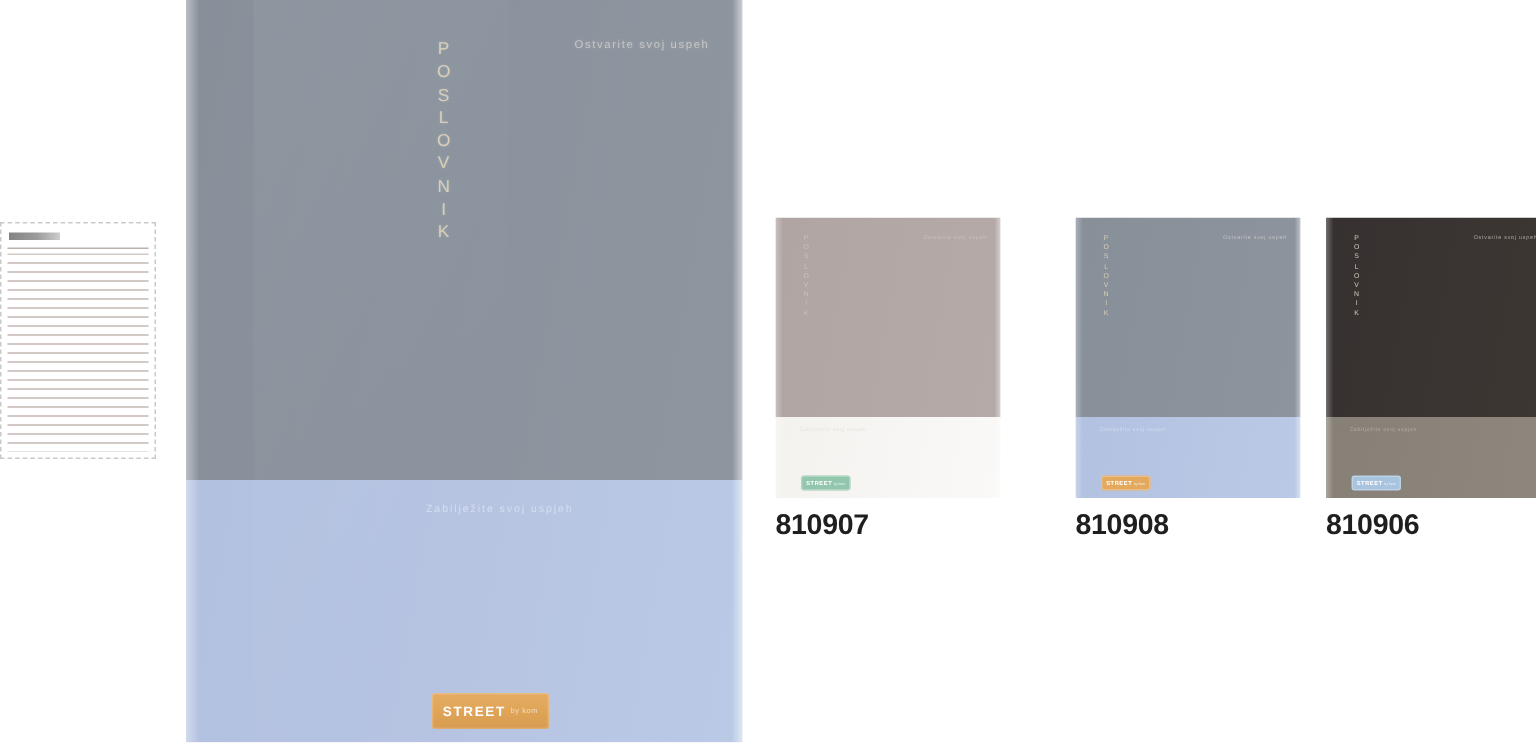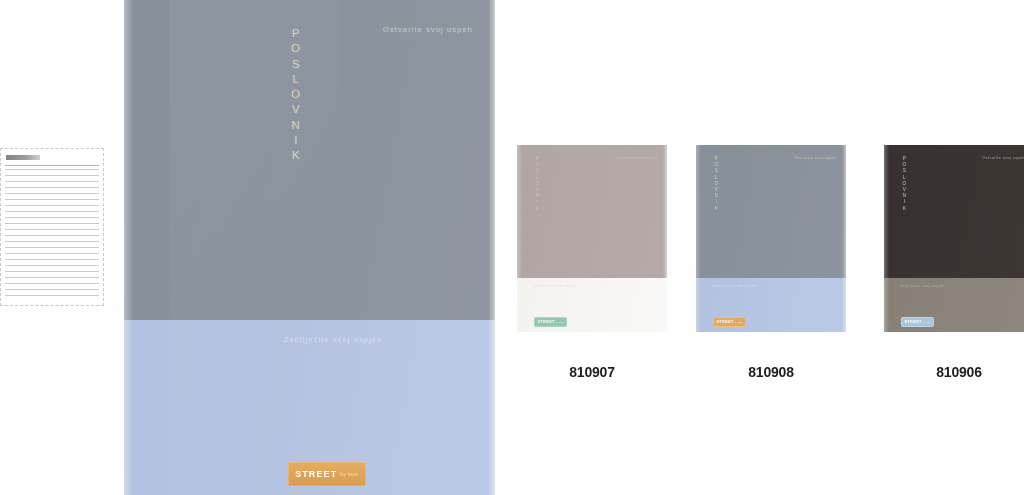--- a/index.html
+++ b/index.html
@@ -264,23 +264,22 @@
     font-size: 3.8px;
     font-weight: 700;
     letter-spacing: .4px;
     color: #ffffff;
   }
   .t-badge .bs {
     font-size: 2.4px;
     color: rgba(255,255,255,.8);
   }
   .thumb-code {
-    margin-top: 32px;
-    text-align: center;
-    font-size: 14px;
+    margin-top: 8px;
+    font-size: 19px;
     font-weight: 700;
     color: #201f1f;
     letter-spacing: -.2px;
   }
 </style>
 </head>
 <body>
 
 <div class="stage">
 
@@ -340,21 +339,21 @@
         <div class="t-tagline" style="color:#cfc7c4;">Ostvarite svoj uspeh</div>
         <div class="t-subline" style="color:#d8d4cf;">Zabilježite svoj uspjeh</div>
         <div class="t-badge" style="background:#93c7ad;">
           <span class="bw">STREET</span>
           <span class="bs">by kom</span>
         </div>
       </div>
       <div class="thumb-code">810907</div>
     </div>
 
-    <div class="thumb-card" style="left:196px;">
+    <div class="thumb-card" style="left:217px;">
       <div class="thumb-img">
         <div class="t-top" style="background:linear-gradient(100deg,#878f99,#8d949e);"></div>
         <div class="t-bottom" style="background:linear-gradient(100deg,#b2c1e0,#bacae6);"></div>
         <div class="t-spine"></div>
         <div class="t-edge"></div>
         <div class="t-title-vert" style="color:#d6cdb8;">
           <span>P</span>
           <span>O</span>
           <span>S</span>
           <span>L</span>

